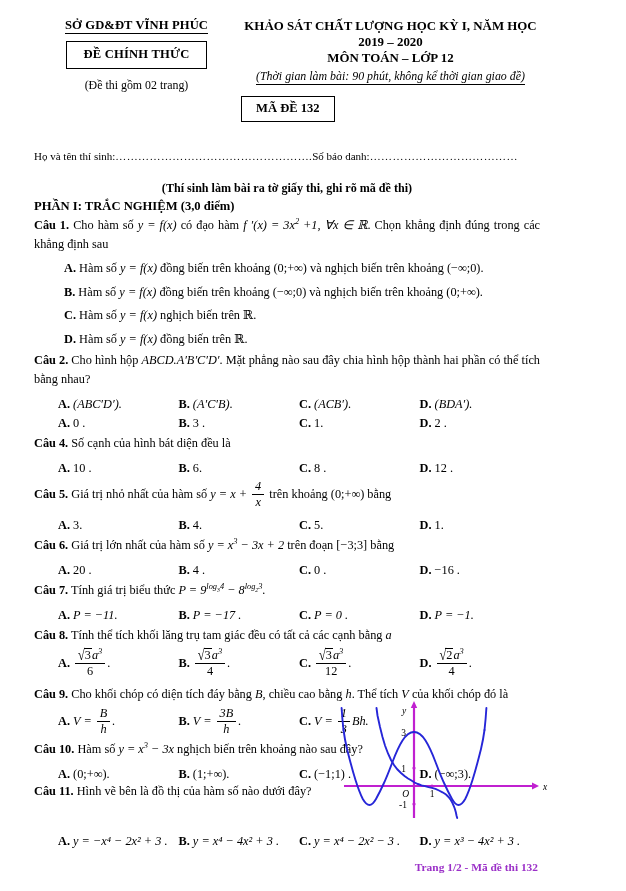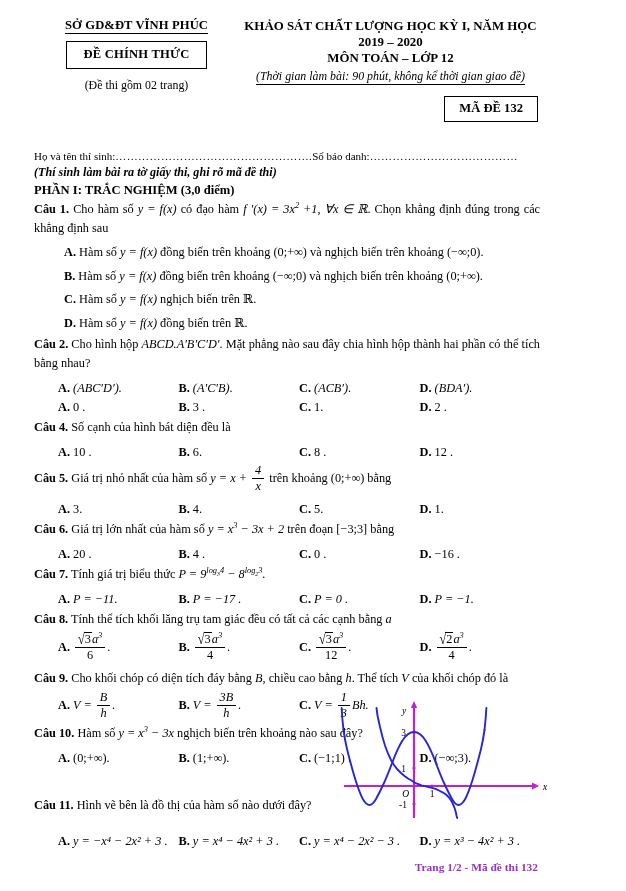--- a/index.html
+++ b/index.html
@@ -27,29 +27,29 @@
     border:1.4px solid #000; display:inline-block;
     padding:5px 16px 6px; margin-top:7px;
     font-weight:bold; font-size:12.6px; letter-spacing:.2px;
   }
   .gom-trang { margin-top:9px; font-size:11.9px; }
 
   .title1 { font-weight:bold; font-size:12.9px; line-height:1.24; letter-spacing:0px;}
   .title2 { font-weight:bold; font-size:12.9px; line-height:1.3; }
   .time { font-style:italic; font-size:11.9px; border-bottom:1px solid #000;
           display:inline-block; line-height:1.38; margin-top:1px;}
-  .ma-de-wrap { text-align:right; margin-top:11px; padding-right:2px; }
+  .ma-de-wrap { text-align:left; margin-top:11px; padding-right:2px; }
   .ma-de { border:1.2px solid #000; display:inline-block; padding:4px 14px 5px;
            font-weight:bold; font-size:12.6px; }
 
   
   .info-line { margin-top:28px; font-size:11px; white-space:nowrap; }
   .dots { letter-spacing:.4px; }
-  .note { font-style:italic; font-weight:bold; font-size:12.1px;
-          margin-top:3px; }
+  .note { text-align:center; font-weight:bold; font-size:12.1px;
+          margin-top:19px; }
   .part { font-weight:bold; font-size:12.6px; margin-top:3px; }
 
   
   .q { margin-top:3px; line-height:1.55; text-align:justify; }
   .q.first { margin-top:2px; }
   .qlabel { font-weight:bold; }
   .bold { font-weight:normal; }
   .mi { font-style:italic; font-family:"Liberation Serif",serif; }
   .bb { font-family:"DejaVu Serif",serif; }
 
@@ -274,21 +274,21 @@
     <span class="mi">y = x<sup class="e">3</sup> − 3x</span>
     <span>nghịch biến trên khoảng nào sau đây?</span>
   </div>
   <div class="opts">
     <div class="opt"><span class="optL">A.</span> <span>(0;+∞).</span></div>
     <div class="opt"><span class="optL">B.</span> <span>(1;+∞).</span></div>
     <div class="opt"><span class="optL">C.</span> <span>(−1;1) .</span></div>
     <div class="opt"><span class="optL">D.</span> <span>(−∞;3).</span></div>
   </div>
 
-  <div class="q q11text" style="margin-top:30px">
+  <div class="q q11text" style="margin-top:0">
     <span class="qlabel">Câu 11.</span>
     <span>Hình vẽ bên là đồ thị của hàm số nào dưới đây?</span>
   </div>
 
   <div class="graph-wrap">
     <svg width="270" height="128" viewBox="0 0 270 128">
 
       <line x1="8" y1="92" x2="196" y2="92" stroke="#c020d0" stroke-width="2.2"></line>
       <polygon points="196,88.6 203,92 196,95.4" fill="#c020d0"></polygon>
 

